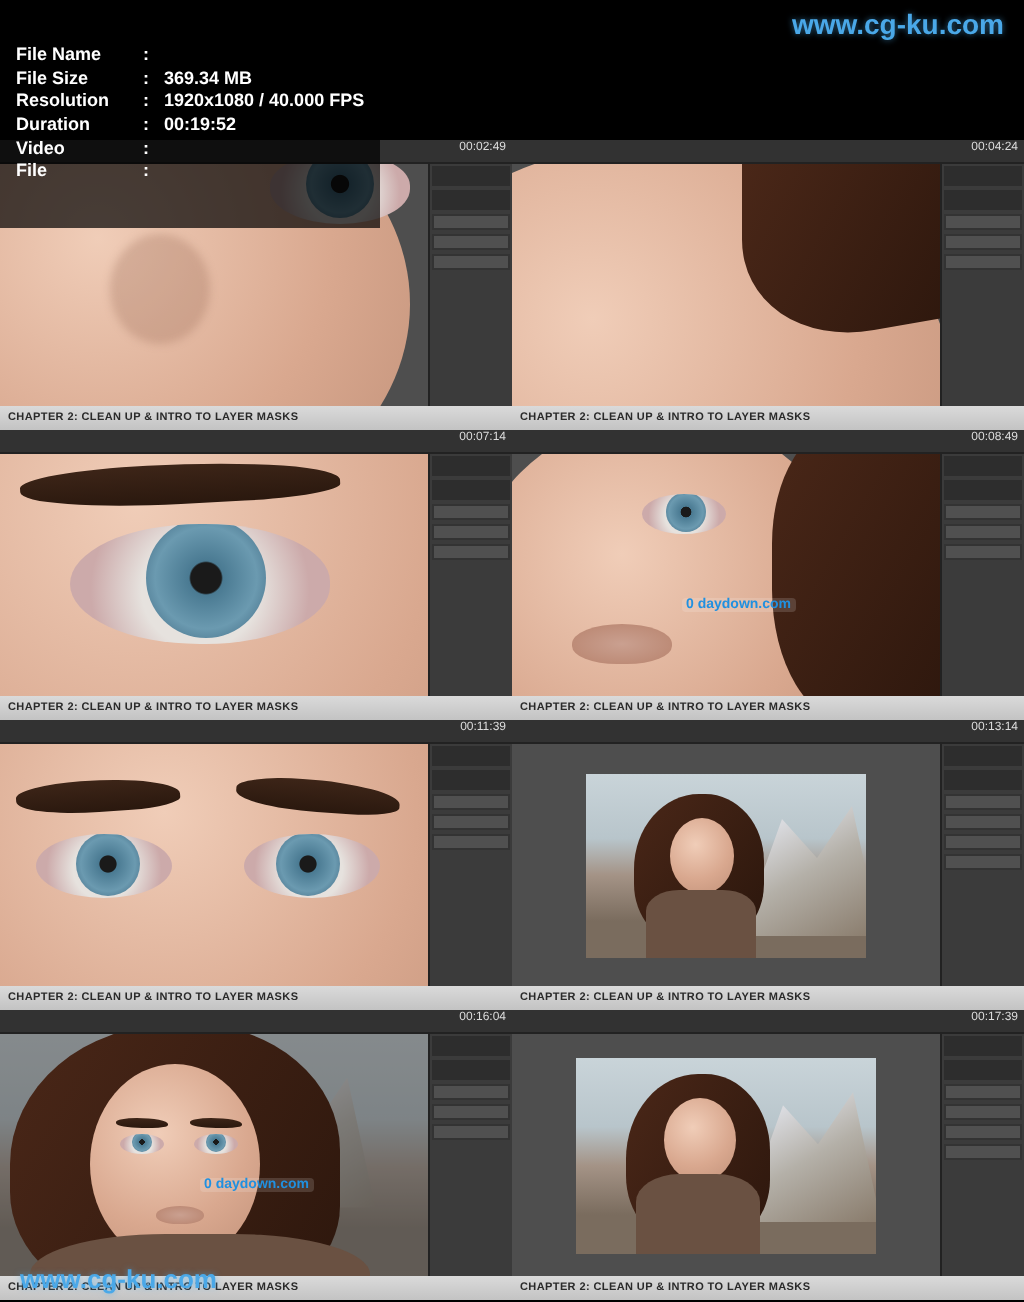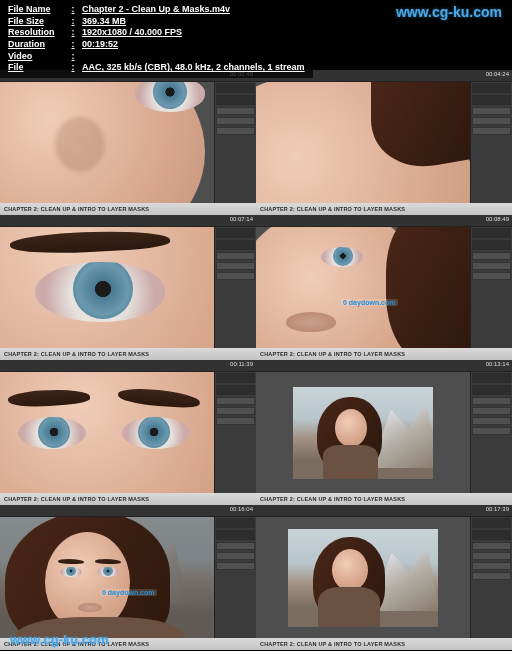--- a/index.html
+++ b/index.html
@@ -9,25 +9,24 @@
     background: #000;
     font-family: Arial, sans-serif;
     font-size: 9px;
     color: #fff;
     overflow: hidden;
     position: relative;
   }
   .info-box {
     position: absolute;
     top: 0; left: 0;
-    padding: 4px 8px;
+    padding: 22px 8px;
     background: rgba(0,0,0,0.7);
     z-index: 10;
     line-height: 1.3;
-    text-decoration: underline;
   }
   .info-row { display: flex; }
   .info-label { width: 56px; font-weight: bold; }
   .info-sep { width: 18px; text-align: center; font-weight: bold; }
   .info-val { font-weight: bold; }
   .watermark-top {
     position: absolute;
     top: 4px; right: 10px;
     font-size: 14px;
     font-weight: bold;
@@ -134,21 +133,20 @@
     clip-path: polygon(0 100%, 30% 10%, 55% 40%, 80% 0, 100% 100%);
   }
 </style>
 </head>
 <body>
 
 <div class="info-box">
   <div class="info-row">
     <div class="info-label">File Name</div>
     <div class="info-sep">:</div>
-    <div class="info-val">Chapter 2 - Clean Up &amp; Masks.m4v</div>
   </div>
   <div class="info-row">
     <div class="info-label">File Size</div>
     <div class="info-sep">:</div>
     <div class="info-val">369.34 MB</div>
   </div>
   <div class="info-row">
     <div class="info-label">Resolution</div>
     <div class="info-sep">:</div>
     <div class="info-val">1920x1080 / 40.000 FPS</div>
@@ -158,21 +156,20 @@
     <div class="info-sep">:</div>
     <div class="info-val">00:19:52</div>
   </div>
   <div class="info-row">
     <div class="info-label">Video</div>
     <div class="info-sep">:</div>
   </div>
   <div class="info-row">
     <div class="info-label">File</div>
     <div class="info-sep">:</div>
-    <div class="info-val">AAC, 325 kb/s (CBR), 48.0 kHz, 2 channels, 1 stream</div>
   </div>
 </div>
 
 <div class="watermark-top">www.cg-ku.com</div>
 
 <div class="grid">
 
   <div class="thumb">
     <div class="timecode">00:02:49</div>
     <div class="ps-top"></div>

